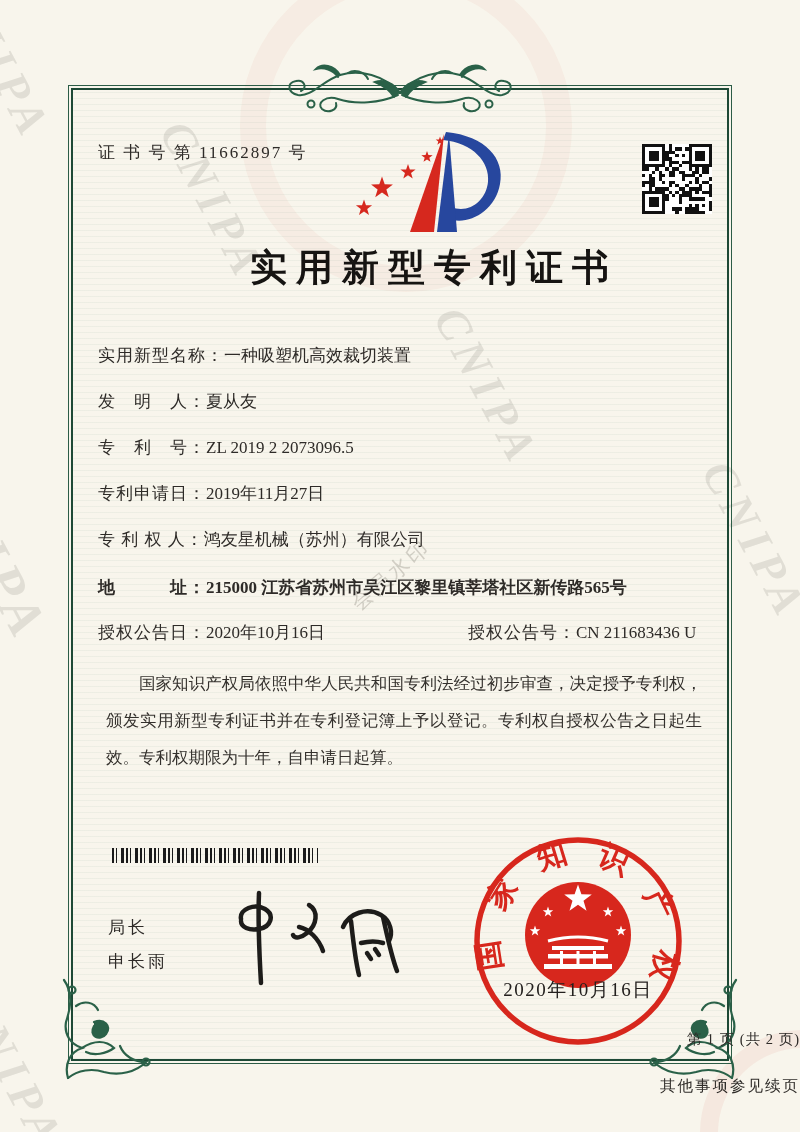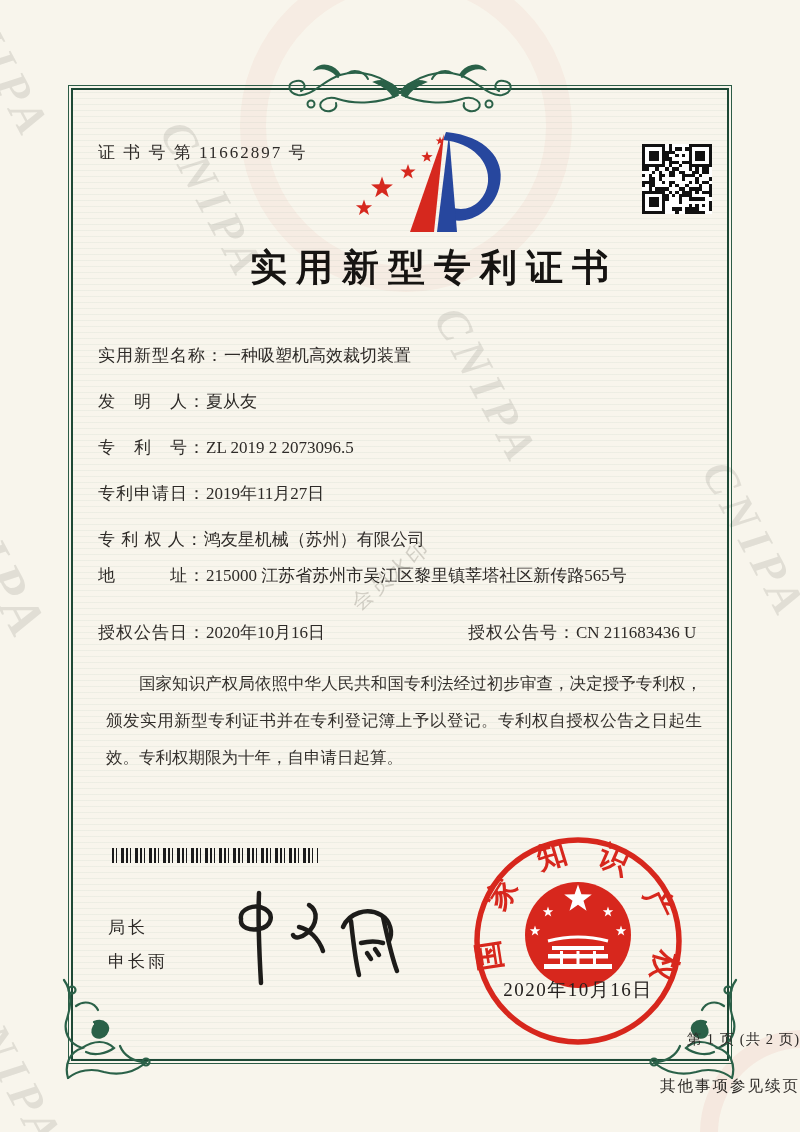--- a/index.html
+++ b/index.html
@@ -306,21 +306,21 @@
 </div>
 <div class="abs field-row" style="top:436px;">
   <span class="lbl">专　利　号：</span><span>ZL 2019 2 2073096.5</span>
 </div>
 <div class="abs field-row" style="top:482px;">
   <span class="lbl">专利申请日：</span><span>2019年11月27日</span>
 </div>
 <div class="abs field-row" style="top:528px;">
   <span class="lbl">专 利 权 人：</span><span>鸿友星机械（苏州）有限公司</span>
 </div>
-<div class="abs field-row" style="top:564px;">
+<div class="abs field-row" style="top:576px;font-weight:bold;">
   <span class="lbl">地　　　址：</span><span>215000  江苏省苏州市吴江区黎里镇莘塔社区新传路565号</span>
 </div>
 <div class="abs field-row" style="top:621px;width:612px;">
   <span class="lbl">授权公告日：</span><span>2020年10月16日</span>
   <span class="grant-second">
     <span class="lbl">授权公告号：</span><span>CN 211683436 U</span>
   </span>
 </div>
 
 <div class="abs paras">

